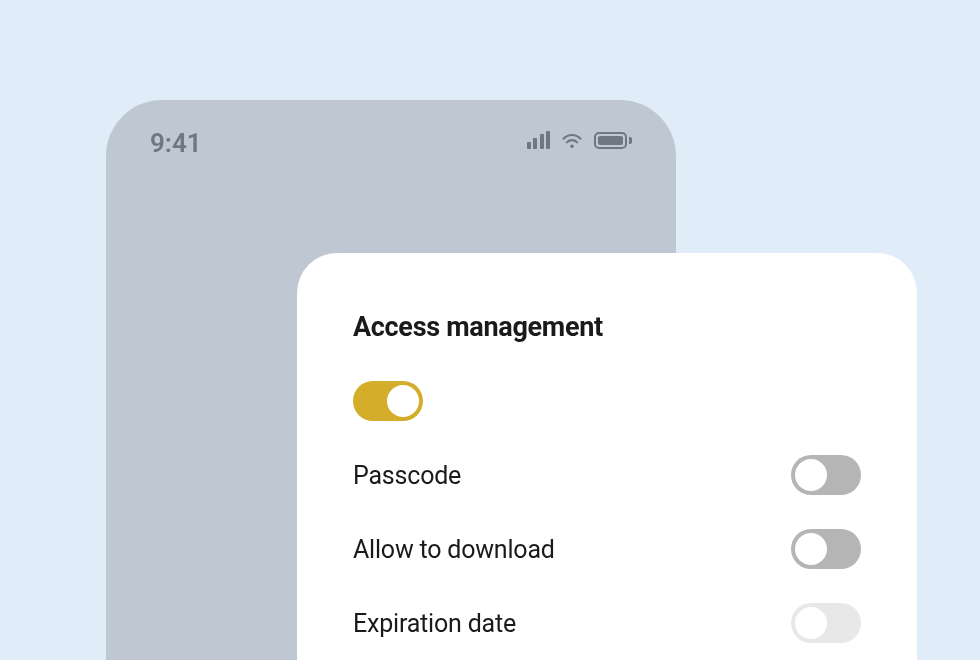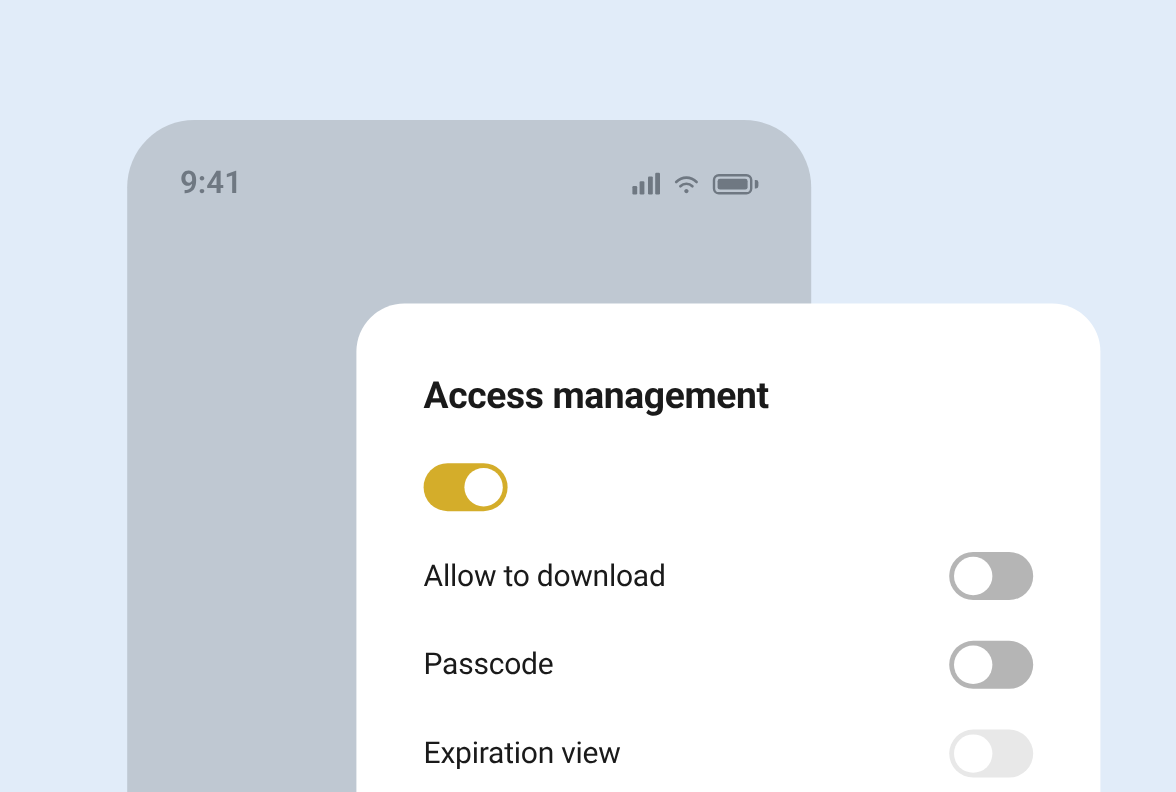--- a/index.html
+++ b/index.html
@@ -20,22 +20,22 @@
       left: 106px;
       top: 100px;
       width: 570px;
       height: 600px;
       background: #bfc8d2;
       border-radius: 56px 56px 0 0;
     }
     .status-bar {
       display: flex;
       justify-content: space-between;
-      align-items: center;
-      padding: 38px 44px 0 44px;
+      align-items: flex-start;
+      padding: 28px 44px 0 44px;
       color: #6f7882;
     }
     .status-time {
       font-size: 26px;
       font-weight: 600;
     }
     .status-icons {
       display: flex;
       align-items: center;
       gap: 10px;
@@ -88,21 +88,21 @@
       position: absolute;
       left: 297px;
       top: 253px;
       width: 620px;
       height: 500px;
       background: #ffffff;
       border-radius: 40px 40px 0 0;
       padding: 58px 56px 0 56px;
     }
     .panel-title {
-      font-size: 31px;
+      font-size: 27px;
       font-weight: 700;
       color: #1a1a1a;
       margin-bottom: 38px;
       letter-spacing: -0.3px;
     }
     .setting-row {
       display: flex;
       justify-content: space-between;
       align-items: center;
       margin-bottom: 34px;
@@ -180,32 +180,32 @@
 <div class="access-panel">
   <div class="panel-title">Access management</div>
 
   <div class="setting-row">
     <div class="toggle on">
       <div class="toggle-knob"></div>
     </div>
   </div>
 
   <div class="setting-row">
+    <div class="setting-label">Passcode</div>
+    <div class="toggle off-dark">
+      <div class="toggle-knob"></div>
+    </div>
+  </div>
+
+  <div class="setting-row">
     <div class="setting-label">Allow to download</div>
     <div class="toggle off-dark">
       <div class="toggle-knob"></div>
     </div>
   </div>
 
   <div class="setting-row">
-    <div class="setting-label">Passcode</div>
-    <div class="toggle off-dark">
-      <div class="toggle-knob"></div>
-    </div>
-  </div>
-
-  <div class="setting-row">
-    <div class="setting-label">Expiration view</div>
+    <div class="setting-label">Expiration date</div>
     <div class="toggle off-light">
       <div class="toggle-knob"></div>
     </div>
   </div>
 </div>
 
 </body></html>

